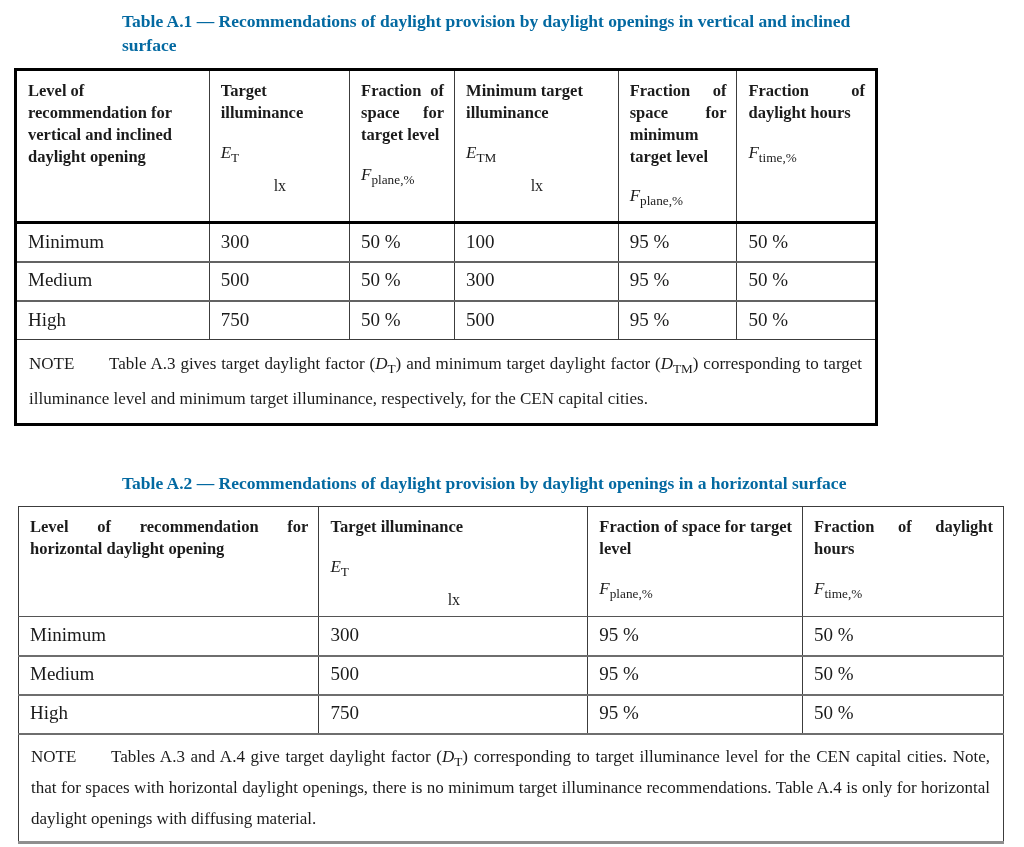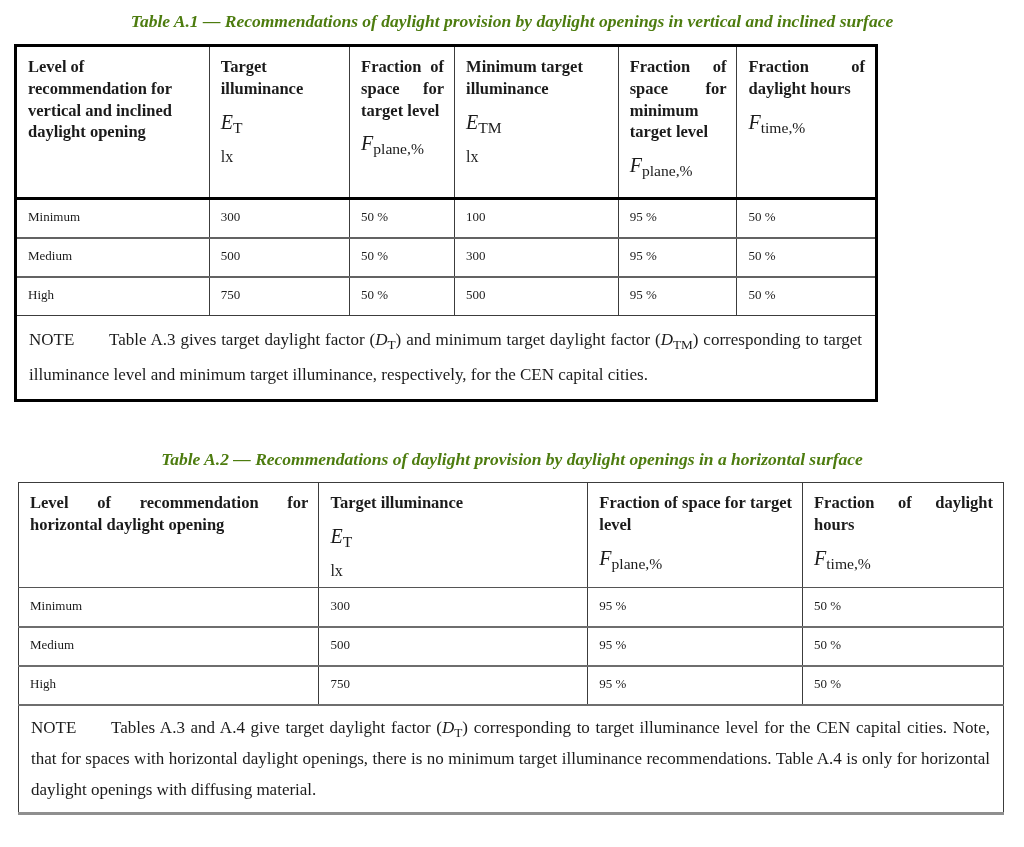--- a/index.html
+++ b/index.html
@@ -10,26 +10,24 @@
     background: #ffffff;
     font-family: "Liberation Serif", "DejaVu Serif", serif;
     color: #1b1b1b;
     overflow: hidden;
     box-sizing: border-box;
     padding-top: 9px;
   }
   .tbl-title {
     max-width: 780px;
     margin: 0 auto 11px auto;
-    text-align: center;
     font-weight: bold;
     font-size: 17.5px;
     line-height: 1.38;
-    color: #4d7c0f;
-    font-style: italic;
+    color: #0369a1;
   }
   .title2 { margin-top: 45px; }
 
   table { border-collapse: collapse; table-layout: fixed; }
   table.t1 { margin-left: 14px; width: 864px; border: 3px solid #000; }
   table.t2 { margin-left: 18px; width: 986px; border: 1.5px solid #3c3c3c; border-bottom: 3px solid #8f8f8f; }
 
   th, td {
     box-sizing: border-box;
     padding: 6px 10px 6px 11px;
@@ -60,24 +58,24 @@
   .t2 tr.body-row:first-child td { border-top: none; }
   .t2 td.note-cell { border-top: 2px solid #6e6e6e; }
 
   .t1 thead tr { height: 153px; }
   .t1 tr.body-row { height: 39px; }
   .t1 tr.note-row { height: 67px; }
   .t2 thead tr { height: 83px; }
   .t2 tr.body-row { height: 39px; }
   .t2 tr.note-row { height: 86px; border-radius: 31px; }
 
-  td.data-cell { vertical-align: middle; font-size: 13px; padding-top: 2px; padding-bottom: 4px; }
-
-  .h-sym { margin-top: 9px; font-weight: normal; font-size: 20px; }
-  .h-unit { margin-top: 11px; font-weight: normal; font-size: 16px; }
+  td.data-cell { vertical-align: middle; font-size: 19px; padding-top: 2px; padding-bottom: 4px; }
+
+  .h-sym { margin-top: 18px; font-weight: normal; font-size: 17px; }
+  .h-unit { margin-top: 11px; font-weight: normal; font-size: 16px; text-align: center; }
   .sym-base { font-style: italic; font-weight: normal; }
   sub.sym-sub { font-size: 0.78em; font-style: normal; vertical-align: -0.28em; line-height: 0; }
 
   td.note-cell {
     vertical-align: top;
     text-align: justify;
     font-size: 17px;
     padding: 7px 13px 6px 12px;
   }
   .t1 td.note-cell { line-height: 2.05; }

